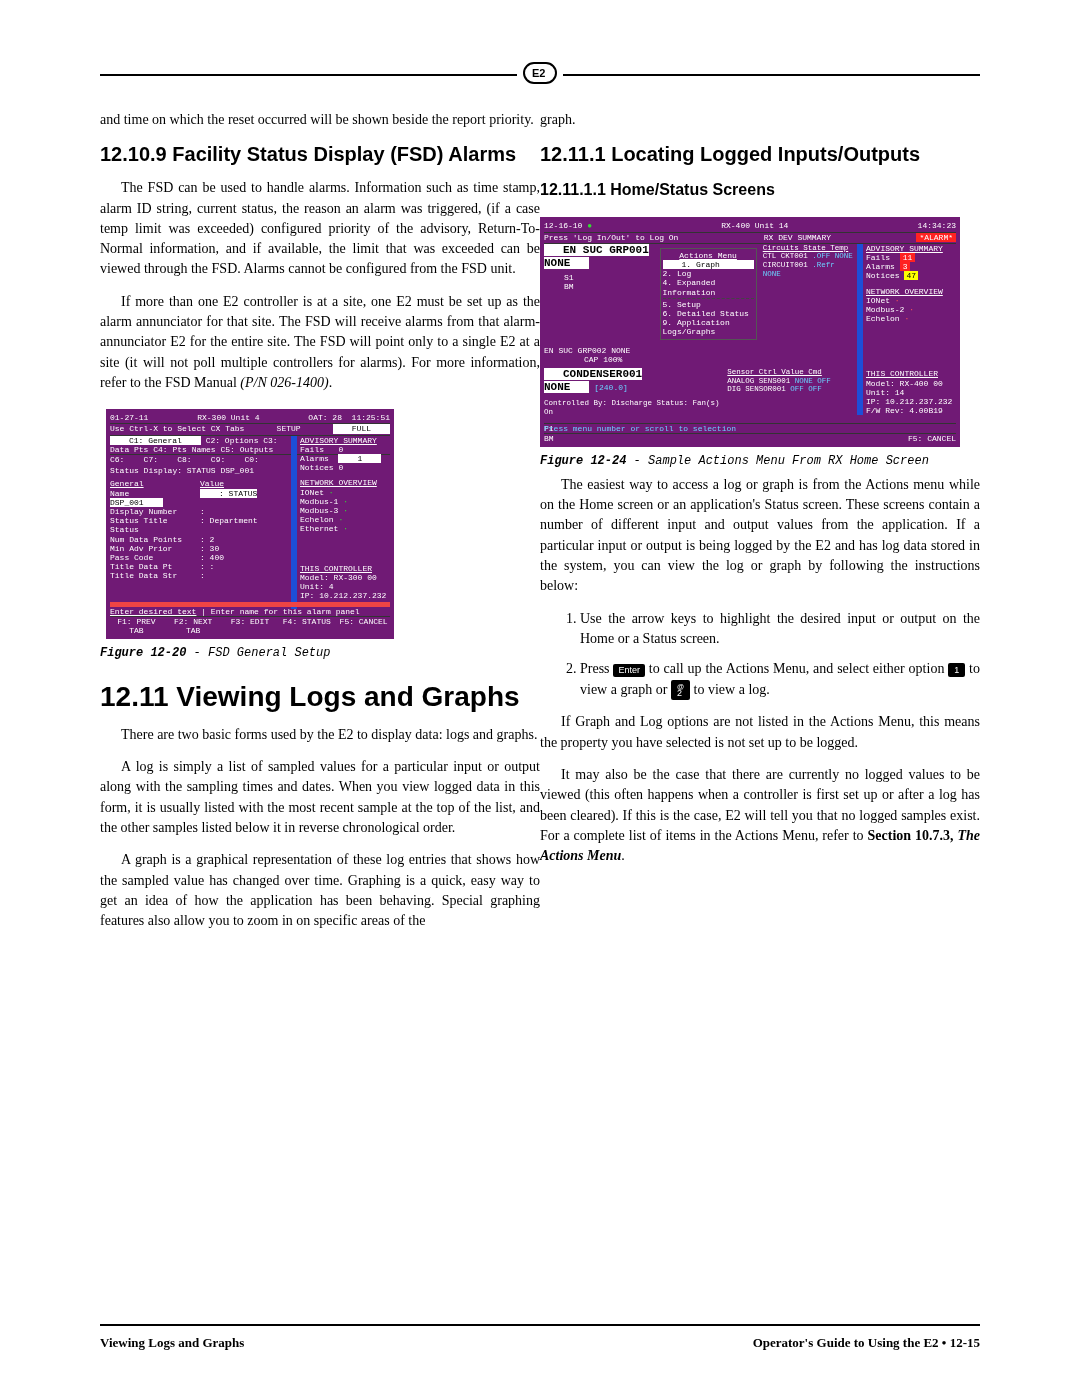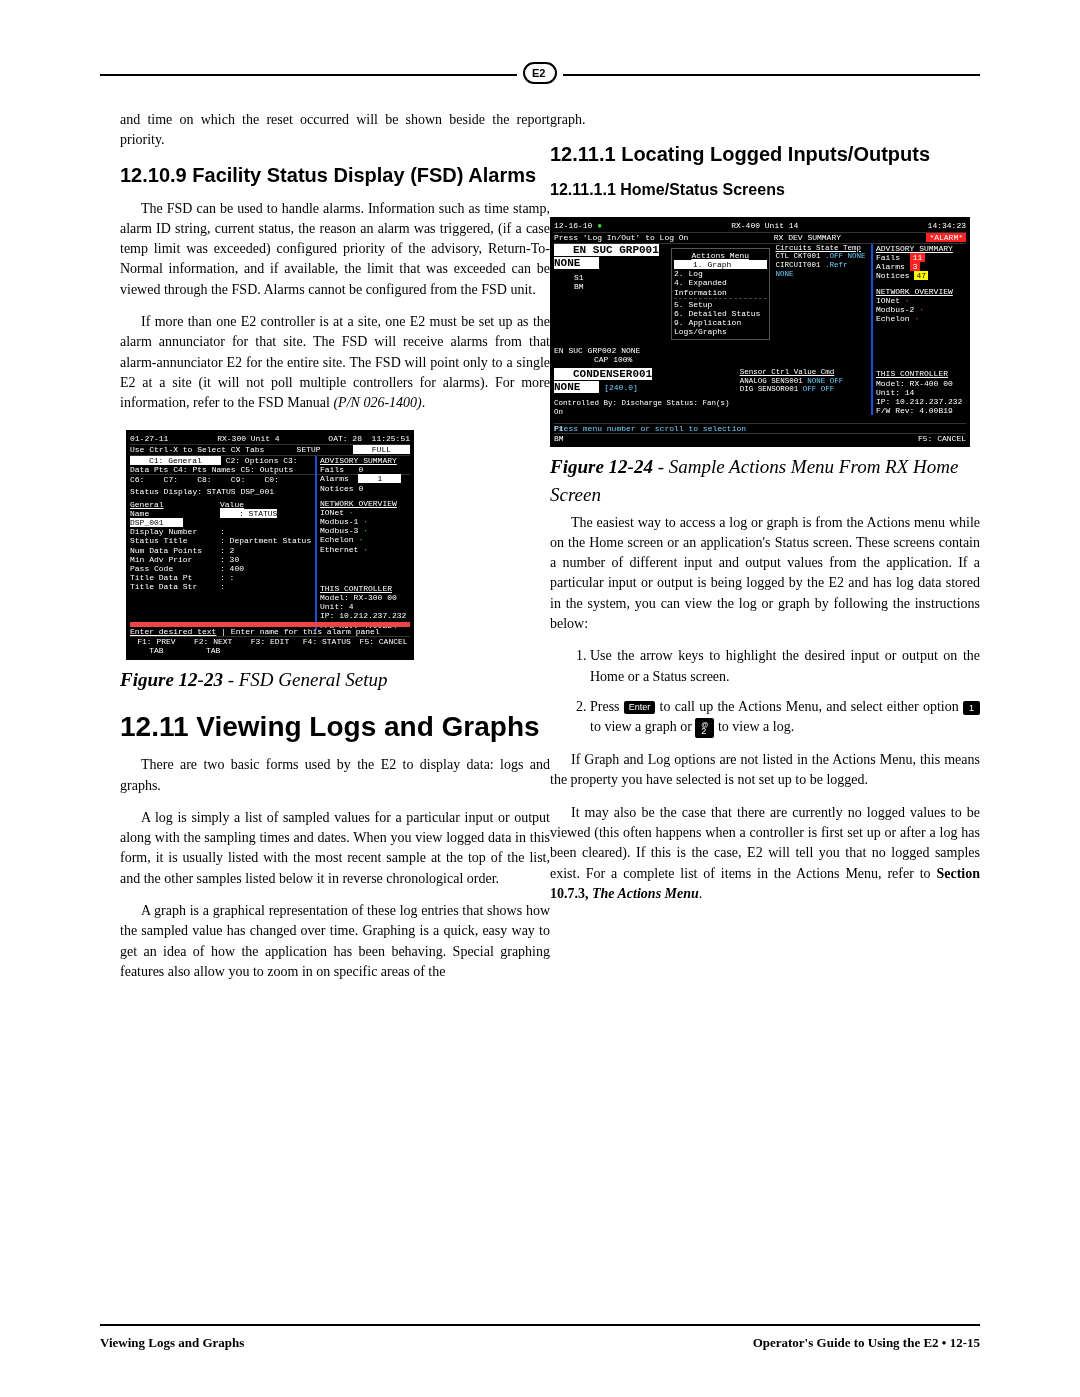--- a/index.html
+++ b/index.html
@@ -34,21 +34,20 @@
     position: absolute;
     left: 50%;
     transform: translateX(-50%);
     top: 2px;
     background: #fff;
     padding: 0 6px;
   }
   .header-rule .logo svg { display: block; }
   .columns {
     display: flex;
-    margin-left: 20px;
   }
   .col {
     flex: 1;
     min-width: 0;
   }
   h1 {
     font-family: Arial, Helvetica, sans-serif;
     font-weight: 700;
     font-size: 28px;
     margin: 18px 0 12px 0;
@@ -66,48 +65,48 @@
     font-weight: 700;
     font-size: 16px;
     margin: 8px 0 10px 0;
   }
   p {
     margin: 0 0 12px 0;
     text-align: justify;
   }
   p.indent { text-indent: 1.5em; }
   .fig-caption {
-    font-family: Liberation Serif, serif;
-    font-size: 19px;
+    font-family: Liberation Mono, monospace;
+    font-size: 12px;
     margin: 6px 0 4px 0;
   }
   .fig-caption .fig-label { font-weight: 700; font-style: italic; }
   .fig-caption .fig-text { font-style: italic; }
   .ital { font-style: italic; }
   .bold { font-weight: 700; }
   .boldital { font-weight: 700; font-style: italic; }
   .screenshot {
-    background: #000000;
+    background: #701a75;
     color: #fff;
     font-family: 'Courier New', monospace;
     font-size: 8px;
     line-height: 1.15;
     padding: 4px;
     box-sizing: border-box;
     position: relative;
     margin-top: 16px;
   }
   .ss1 { width: 288px; height: 230px; margin-left: 6px; }
   .ss2 { width: 420px; height: 230px; }
   .ss-row { display: flex; gap: 4px; }
   .ss-top { display:flex; justify-content: space-between; border-bottom:1px solid #333; padding-bottom:1px; }
   .ss-right {
     float: right;
     width: 90px;
-    border-left: 2px solid #1d4ed8;
+    border-left: 6px solid #1d4ed8;
     padding-left: 3px;
     margin-left: 3px;
     font-size: 8px;
   }
   .ss-bottom {
     position: absolute;
     bottom: 4px;
     left: 4px;
     right: 4px;
   }
@@ -253,21 +252,21 @@
           <div class="ss-row">
             <span style="flex:1;text-align:center;">F1: PREV TAB</span>
             <span style="flex:1;text-align:center;">F2: NEXT TAB</span>
             <span style="flex:1;text-align:center;">F3: EDIT</span>
             <span style="flex:1;text-align:center;">F4: STATUS</span>
             <span style="flex:1;text-align:center;">F5: CANCEL</span>
           </div>
         </div>
       </div>
       <div class="fig-caption">
-        <span class="fig-label">Figure 12-23</span><span class="fig-text"> - FSD General Setup</span>
+        <span class="fig-label">Figure 12-20</span><span class="fig-text"> - FSD General Setup</span>
       </div>
 
       <h1>12.11 Viewing Logs and Graphs</h1>
 
       <p class="indent">There are two basic forms used by the E2 to display data: logs and graphs.</p>
       <p class="indent">A log is simply a list of sampled values for a particular input or output along with the sampling times and dates. When you view logged data in this form, it is usually listed with the most recent sample at the top of the list, and the other samples listed below it in reverse chronological order.</p>
       <p class="indent">A graph is a graphical representation of these log entries that shows how the sampled value has changed over time. Graphing is a quick, easy way to get an idea of how the application has been behaving. Special graphing features also allow you to zoom in on specific areas of the</p>
 
     </div>
 

